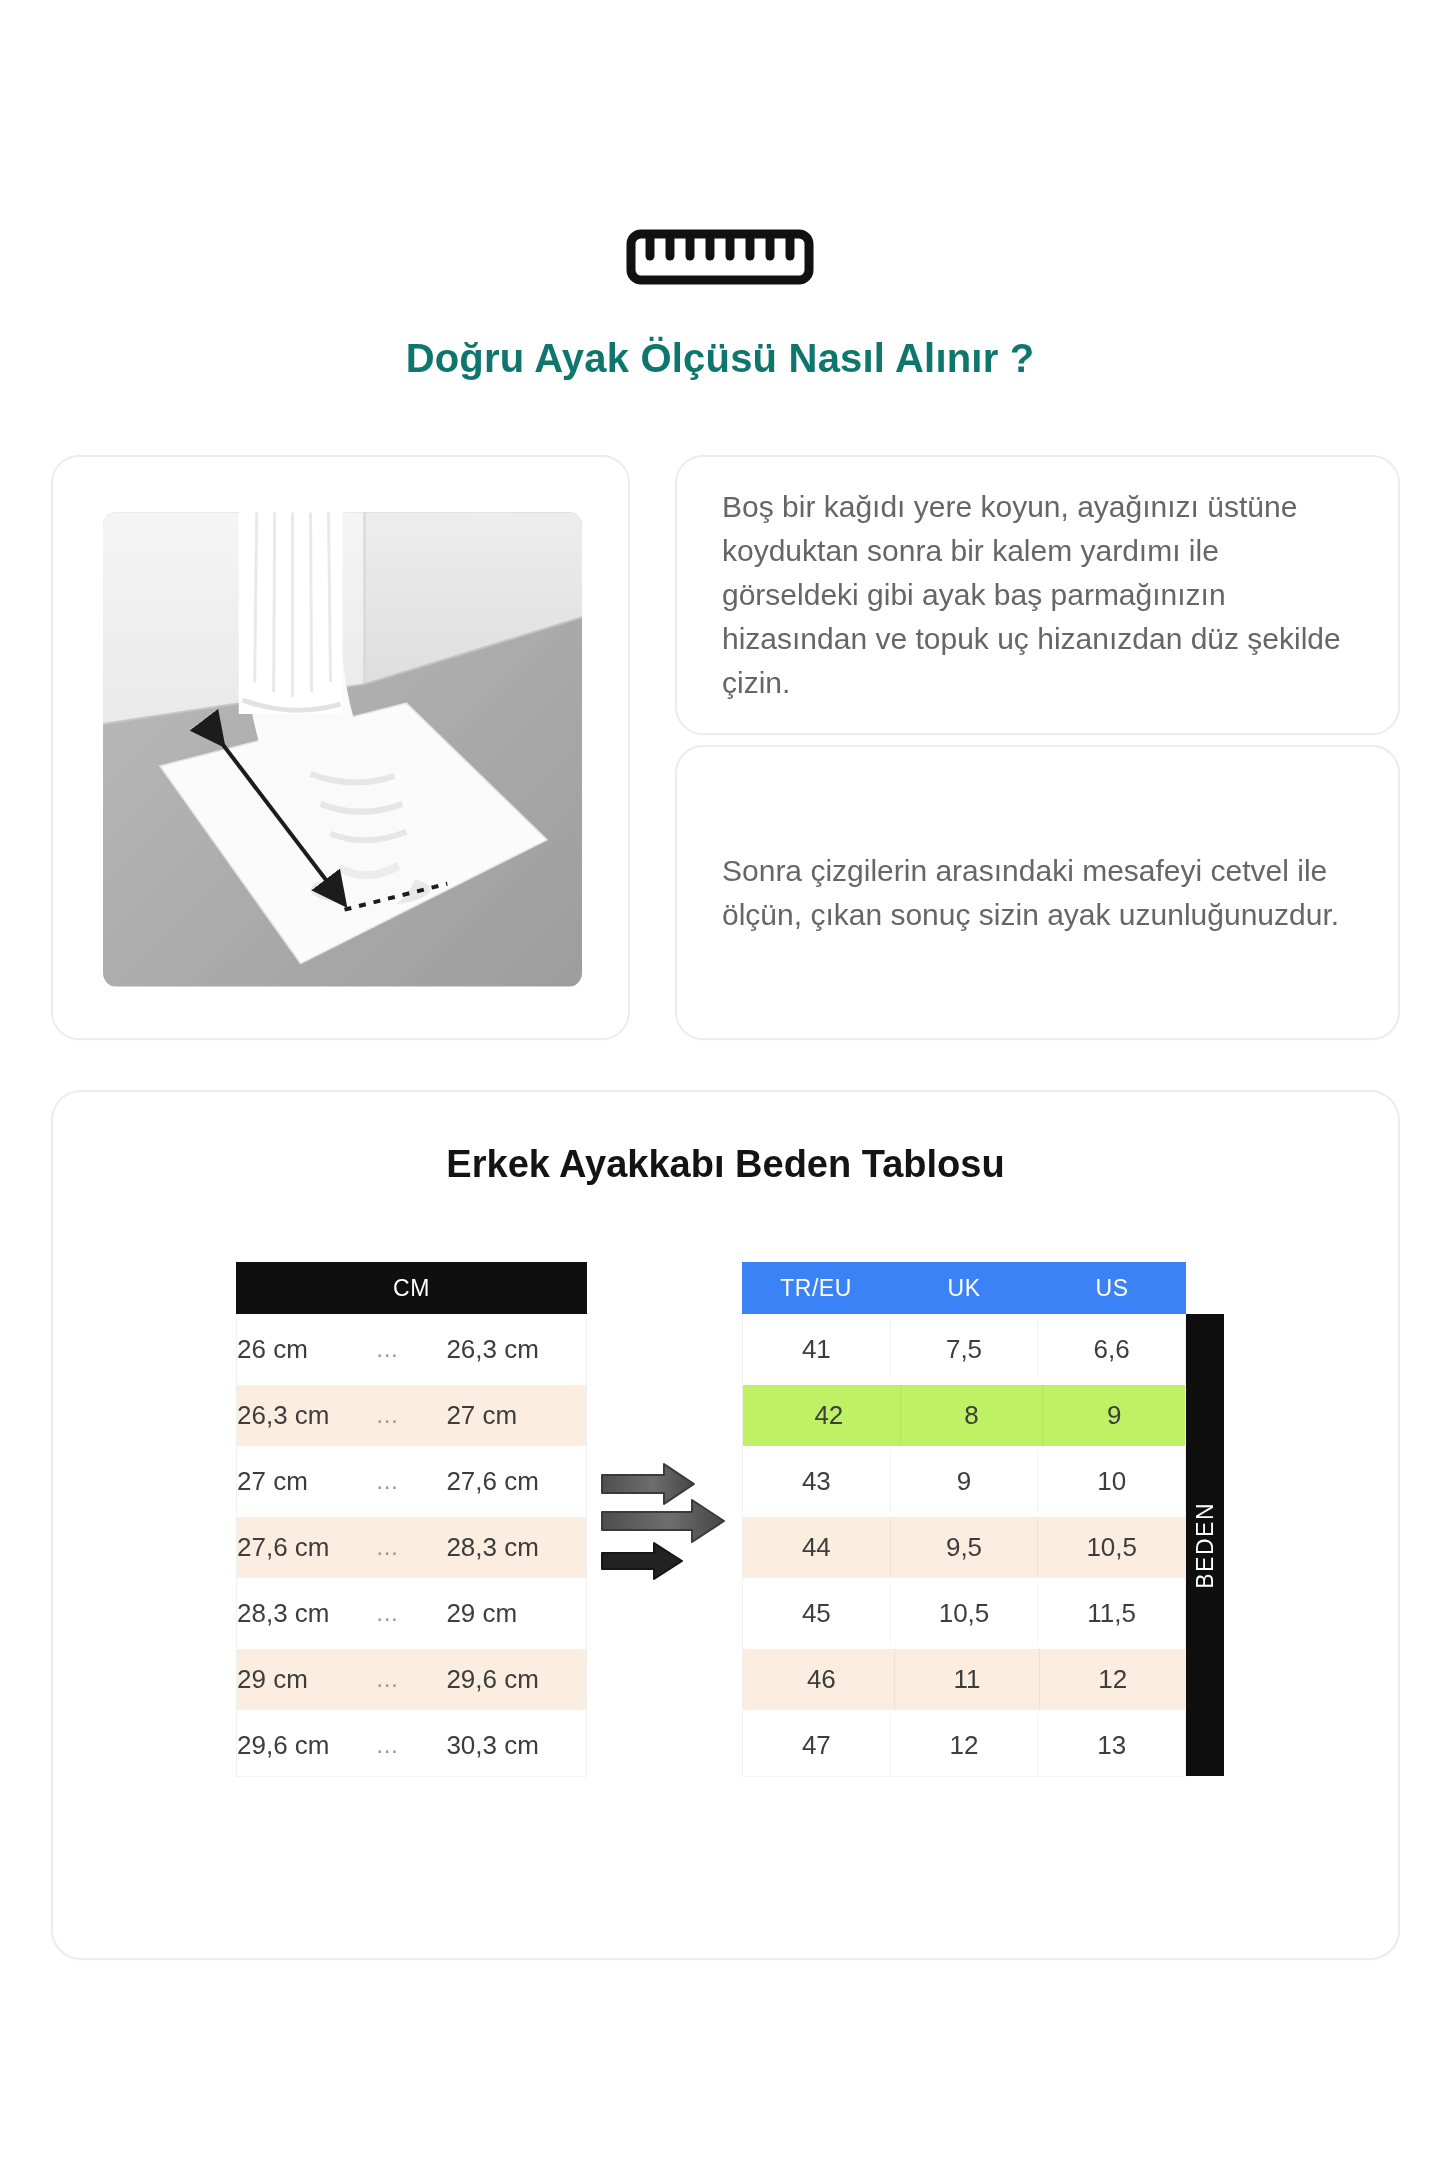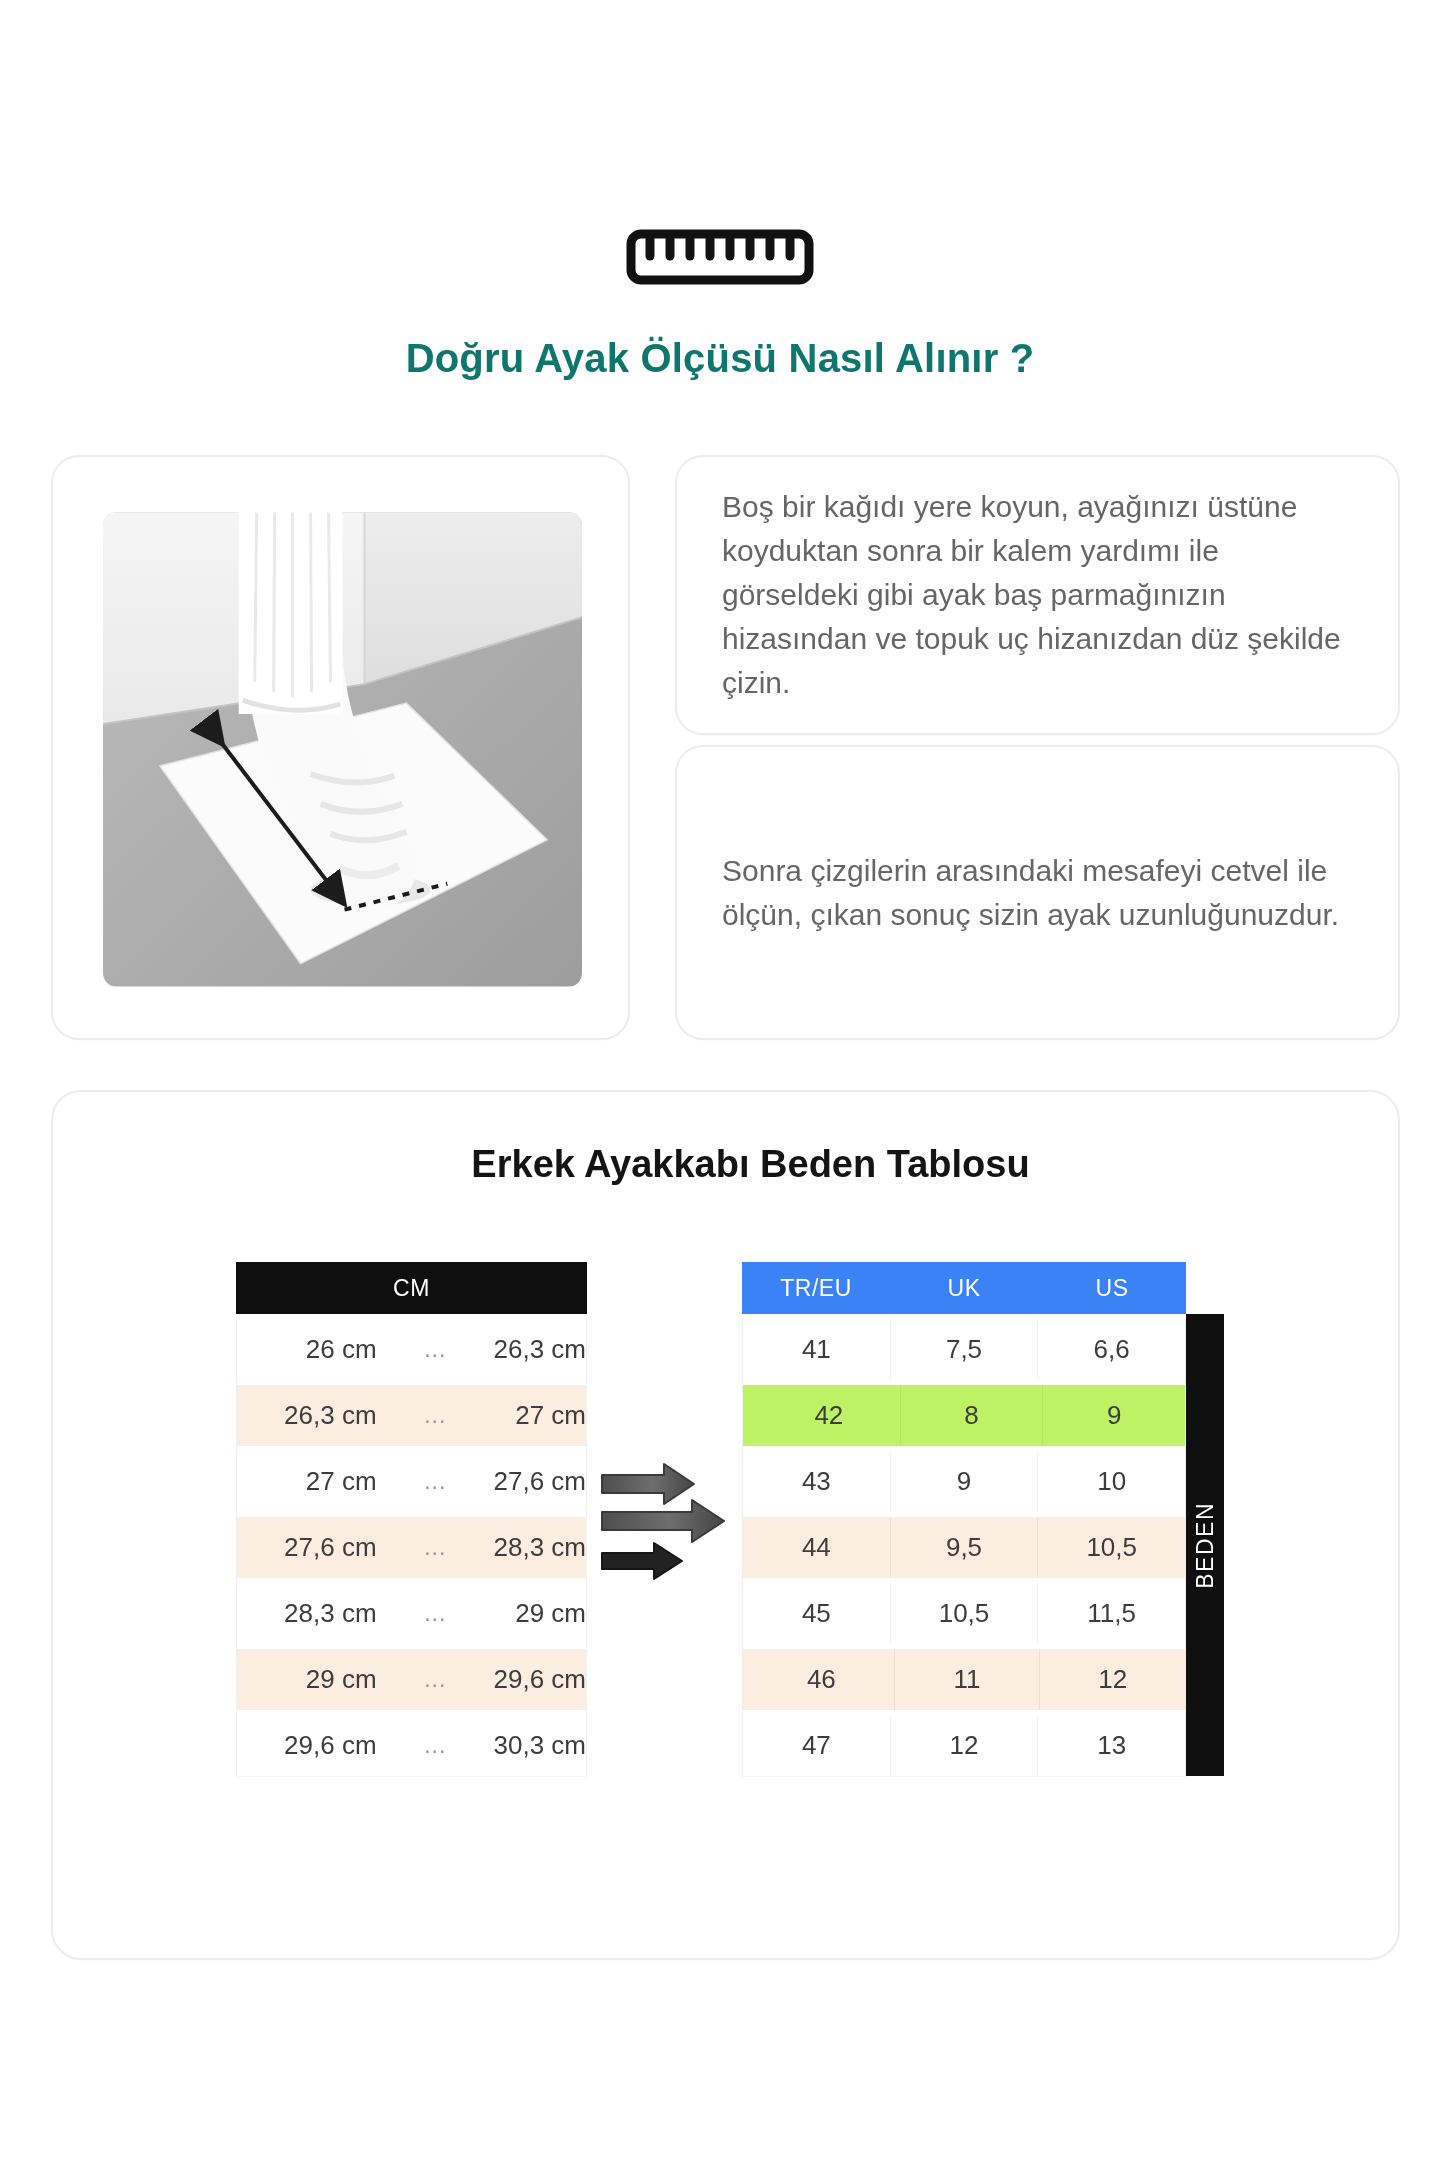--- a/index.html
+++ b/index.html
@@ -19,33 +19,33 @@
         box-shadow:0 1px 2px rgba(0,0,0,0.02);}
   .photo-card{left:51px;top:455px;width:579px;height:585px;}
   .photo{position:absolute;left:50px;top:55px;width:479px;height:475px;border-radius:14px;overflow:hidden;}
   .info-card-1{left:675px;top:455px;width:725px;height:280px;display:flex;align-items:center;}
   .info-card-2{left:675px;top:745px;width:725px;height:295px;display:flex;align-items:center;}
   .info-text{padding:0 45px;font-size:30px;line-height:44px;color:#666666;}
 
   
   .size-card{left:51px;top:1090px;width:1349px;height:870px;border-radius:30px;}
   .size-title{left:51px;top:1143px;width:1349px;text-align:center;
-    font-size:38px;font-weight:bold;color:#141414;margin-left:25px;}
+    font-size:38px;font-weight:bold;color:#141414;}
 
   .tbl{box-sizing:border-box;}
   .cm-table{left:236px;top:1262px;width:351px;}
   .sz-table{left:742px;top:1262px;width:444px;}
   .tbl-header{height:52px;background:#0f0f0f;color:#fff;display:flex;align-items:center;
     font-size:23px;font-weight:500;letter-spacing:.5px;}
   .tbl-header.single{justify-content:center;}
   .tbl-header .hcell{flex:1;text-align:center;}
   .rows{border-left:1px solid #f0f0f0;border-right:1px solid #f0f0f0;border-bottom:1px solid #f5f5f5;}
   .trow{height:61px;margin-top:5px;display:flex;align-items:center;background:#ffffff;
     font-size:26px;color:#3d3d3d;}
-  .trow .cell{flex:1;text-align:right;}
+  .trow .cell{flex:1;text-align:left;}
   .cm-row .c-from,.cm-row .c-to{flex:0 0 40%;}
   .cm-row .c-dots{flex:0 0 20%;color:#949494;font-size:23px;letter-spacing:1px;}
   .sz-row .cell + .cell{border-left:1px solid rgba(0,0,0,0.05);}
   .sz-row .cell{height:100%;display:flex;align-items:center;justify-content:center;box-sizing:border-box;}
 
   .beden-bar{left:1186px;top:1314px;width:38px;height:462px;background:#0d0d0d;
     display:flex;align-items:center;justify-content:center;}
   .beden-bar span{writing-mode:vertical-rl;transform:rotate(180deg);color:#ffffff;
     font-size:23px;letter-spacing:1.5px;font-weight:500;}
 

